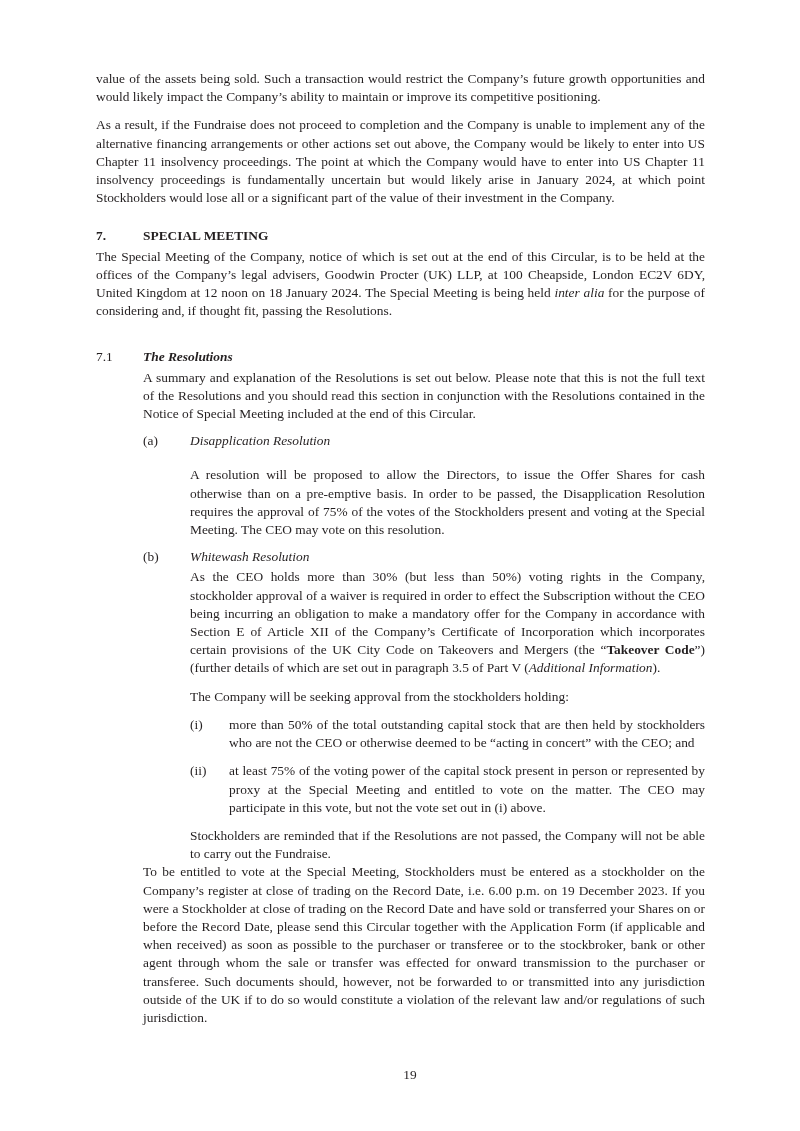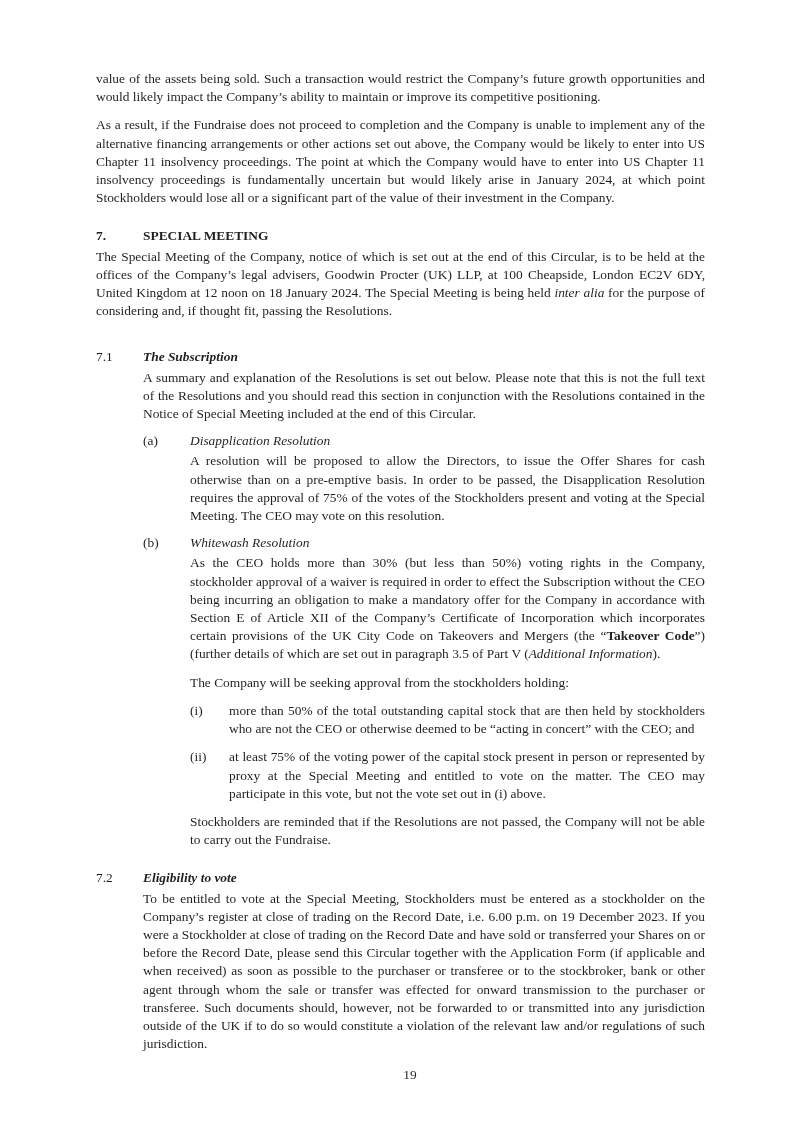--- a/index.html
+++ b/index.html
@@ -78,29 +78,29 @@
   <p class="para">As a result, if the Fundraise does not proceed to completion and the Company is unable to implement any of the alternative financing arrangements or other actions set out above, the Company would be likely to enter into US Chapter 11 insolvency proceedings. The point at which the Company would have to enter into US Chapter 11 insolvency proceedings is fundamentally uncertain but would likely arise in January 2024, at which point Stockholders would lose all or a significant part of the value of their investment in the Company.</p>
 
   <div class="heading" style="margin-top:20px;">
     <span class="num">7.</span>
     <span>SPECIAL MEETING</span>
   </div>
   <p><span>The Special Meeting of the Company, notice of which is set out at the end of this Circular, is to be held at the offices of the Company’s legal advisers, Goodwin Procter (UK) LLP, at 100 Cheapside, London EC2V 6DY, United Kingdom at 12 noon on 18 January 2024. The Special Meeting is being held </span><em>inter alia</em><span> for the purpose of considering and, if thought fit, passing the Resolutions.</span></p>
 
   <div class="sub-heading" style="margin-top:28px;">
     <span class="num">7.1</span>
-    <span class="title">The Subscription</span>
+    <span class="title">The Resolutions</span>
   </div>
   <p class="indent1">A summary and explanation of the Resolutions is set out below. Please note that this is not the full text of the Resolutions and you should read this section in conjunction with the Resolutions contained in the Notice of Special Meeting included at the end of this Circular.</p>
 
   <div class="item">
     <span class="num">(a)</span>
     <span class="title">Disapplication Resolution</span>
   </div>
-  <p class="indent2" style="margin-top:2px;">A resolution will be proposed to allow the Directors, to issue the Offer Shares for cash otherwise than on a pre-emptive basis. In order to be passed, the Disapplication Resolution requires the approval of 75% of the votes of the Stockholders present and voting at the Special Meeting. The CEO may vote on this resolution.</p>
+  <p class="indent2" style="margin-top:16px;">A resolution will be proposed to allow the Directors, to issue the Offer Shares for cash otherwise than on a pre-emptive basis. In order to be passed, the Disapplication Resolution requires the approval of 75% of the votes of the Stockholders present and voting at the Special Meeting. The CEO may vote on this resolution.</p>
 
   <div class="item">
     <span class="num">(b)</span>
     <span class="title">Whitewash Resolution</span>
   </div>
   <p class="indent2" style="margin-top:2px;"><span>As the CEO holds more than 30% (but less than 50%) voting rights in the Company, stockholder approval of a waiver is required in order to effect the Subscription without the CEO being incurring an obligation to make a mandatory offer for the Company in accordance with Section E of Article XII of the Company’s Certificate of Incorporation which incorporates certain provisions of the UK City Code on Takeovers and Mergers (the “</span><strong>Takeover Code</strong><span>”) (further details of which are set out in paragraph 3.5 of Part V (</span><em>Additional Information</em><span>).</span></p>
 
   <p class="indent2" style="margin-top:10px;">The Company will be seeking approval from the stockholders holding:</p>
 
   <div class="roman">
@@ -108,21 +108,17 @@
     <p>more than 50% of the total outstanding capital stock that are then held by stockholders who are not the CEO or otherwise deemed to be “acting in concert” with the CEO; and</p>
   </div>
 
   <div class="roman">
     <span class="num">(ii)</span>
     <p>at least 75% of the voting power of the capital stock present in person or represented by proxy at the Special Meeting and entitled to vote on the matter. The CEO may participate in this vote, but not the vote set out in (i) above.</p>
   </div>
 
   <p class="indent2" style="margin-top:10px;">Stockholders are reminded that if the Resolutions are not passed, the Company will not be able to carry out the Fundraise.</p>
 
-  <div class="sub-heading" style="margin-top:20px;">
-    <span class="num">7.2</span>
-    <span class="title">Eligibility to vote</span>
-  </div>
   <p class="indent1">To be entitled to vote at the Special Meeting, Stockholders must be entered as a stockholder on the Company’s register at close of trading on the Record Date, i.e. 6.00 p.m. on 19 December 2023. If you were a Stockholder at close of trading on the Record Date and have sold or transferred your Shares on or before the Record Date, please send this Circular together with the Application Form (if applicable and when received) as soon as possible to the purchaser or transferee or to the stockbroker, bank or other agent through whom the sale or transfer was effected for onward transmission to the purchaser or transferee. Such documents should, however, not be forwarded to or transmitted into any jurisdiction outside of the UK if to do so would constitute a violation of the relevant law and/or regulations of such jurisdiction.</p>
 
 </div>
 
 <div class="page-number">19</div>
 
 </body></html>

